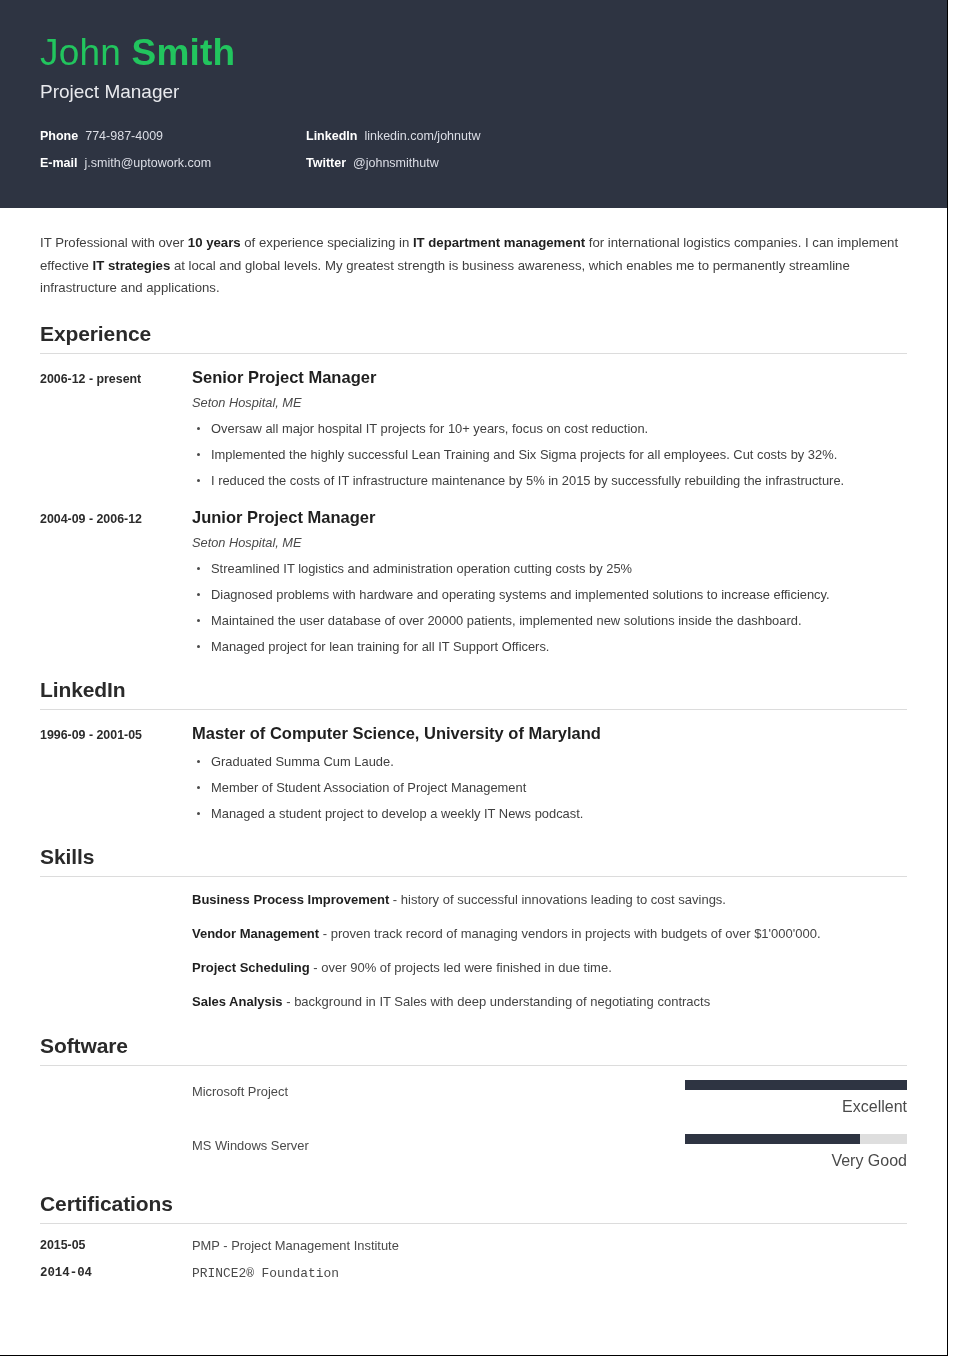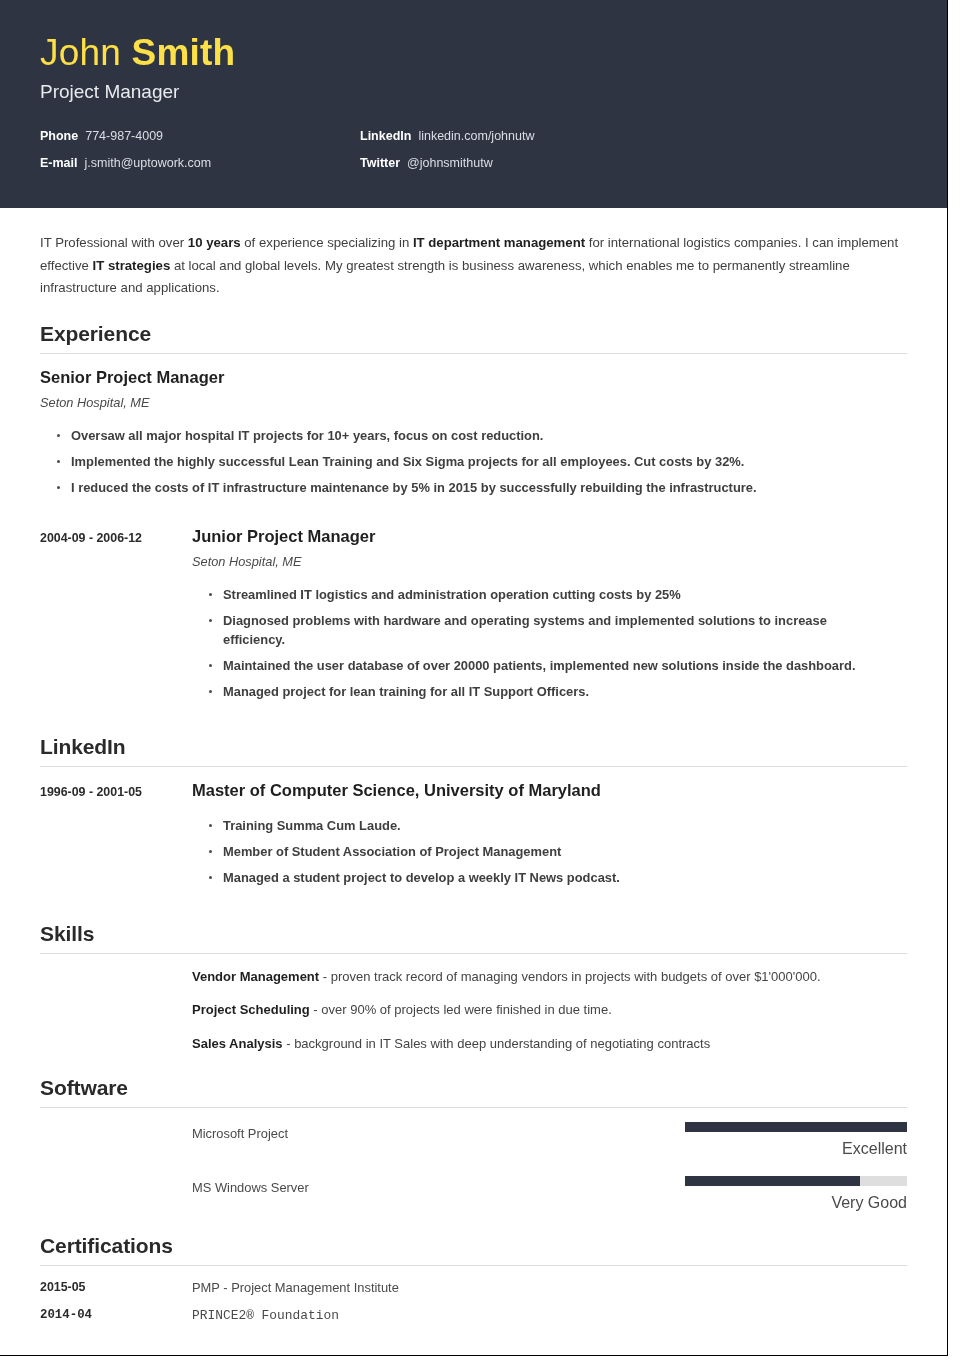--- a/index.html
+++ b/index.html
@@ -29,21 +29,21 @@
   
   .header {
     background: #2e3442;
     padding: 34px 40px 26px 40px;
     box-sizing: border-box;
     height: 208px;
   }
   .name {
     font-size: 37px;
     line-height: 1.05;
-    color: #fde047;
+    color: #22c55e;
     font-weight: 300;
     letter-spacing: 0.2px;
     margin: 0 0 8px 0;
     white-space: nowrap;
   }
   .name .last { font-weight: 700; }
   .job-title {
     font-size: 19px;
     color: #e9eaee;
     font-weight: 400;
@@ -58,21 +58,21 @@
     display: flex;
     width: 100%;
     margin-bottom: 13px;
   }
   .contact-cell {
     display: flex;
     align-items: baseline;
     font-size: 12.5px;
     color: #e2e4ea;
   }
-  .contact-cell.col1 { width: 320px; }
+  .contact-cell.col1 { width: 266px; }
   .contact-label {
     font-weight: 700;
     color: #ffffff;
     margin-right: 7px;
     white-space: nowrap;
   }
   .contact-value { font-weight: 400; color: #dcdee6; white-space: nowrap; }
 
   
   .body-wrap {
@@ -122,23 +122,22 @@
     margin: 0 0 8px 0;
   }
   .entry-company {
     font-size: 12.8px;
     font-style: italic;
     color: #4a4a4a;
     margin: 0 0 9px 0;
   }
   ul.bullets {
     list-style: none;
-    margin: 16px;
+    margin: 4px;
     padding: 0;
-    font-weight: bold;
   }
   ul.bullets li {
     position: relative;
     padding-left: 15px;
     font-size: 12.9px;
     line-height: 1.5;
     color: #3f3f3f;
     margin-bottom: 6.5px;
   }
   ul.bullets li:last-child { margin-bottom: 0; }
@@ -252,20 +251,21 @@
 
   <div class="body-wrap">
 
     <p class="summary"><span>IT Professional with over </span><b>10 years</b><span> of experience specializing in </span><b>IT department management</b><span> for international logistics companies. I can implement effective </span><b>IT strategies</b><span> at local and global levels. My greatest strength is business awareness, which enables me to permanently streamline infrastructure and applications.</span></p>
 
     <div class="section sec-experience">
       <div class="section-title">Experience</div>
       <div class="section-rule"></div>
 
       <div class="entry">
+        <div class="entry-date">2006-12 - present</div>
         <div class="entry-main">
           <div class="entry-role">Senior Project Manager</div>
           <div class="entry-company">Seton Hospital, ME</div>
           <ul class="bullets">
             <li>Oversaw all major hospital IT projects for 10+ years, focus on cost reduction.</li>
             <li>Implemented the highly successful Lean Training and Six Sigma projects for all employees. Cut costs by 32%.</li>
             <li>I reduced the costs of IT infrastructure maintenance by 5% in 2015 by successfully rebuilding the infrastructure.</li>
           </ul>
         </div>
       </div>
@@ -287,32 +287,36 @@
 
     <div class="section sec-education">
       <div class="section-title">LinkedIn</div>
       <div class="section-rule"></div>
 
       <div class="entry edu-entry">
         <div class="entry-date">1996-09 - 2001-05</div>
         <div class="entry-main">
           <div class="entry-role">Master of Computer Science, University of Maryland</div>
           <ul class="bullets">
-            <li>Training Summa Cum Laude.</li>
+            <li>Graduated Summa Cum Laude.</li>
             <li>Member of Student Association of Project Management</li>
             <li>Managed a student project to develop a weekly IT News podcast.</li>
           </ul>
         </div>
       </div>
     </div>
 
     <div class="section sec-skills">
       <div class="section-title">Skills</div>
       <div class="section-rule"></div>
 
+      <div class="skill-row">
+        <div class="skill-spacer"></div>
+        <div class="skill-text"><b>Business Process Improvement</b><span> - history of successful innovations leading to cost savings.</span></div>
+      </div>
       <div class="skill-row">
         <div class="skill-spacer"></div>
         <div class="skill-text"><b>Vendor Management</b><span> - proven track record of managing vendors in projects with budgets of over $1'000'000.</span></div>
       </div>
       <div class="skill-row">
         <div class="skill-spacer"></div>
         <div class="skill-text"><b>Project Scheduling</b><span> - over 90% of projects led were finished in due time.</span></div>
       </div>
       <div class="skill-row">
         <div class="skill-spacer"></div>

